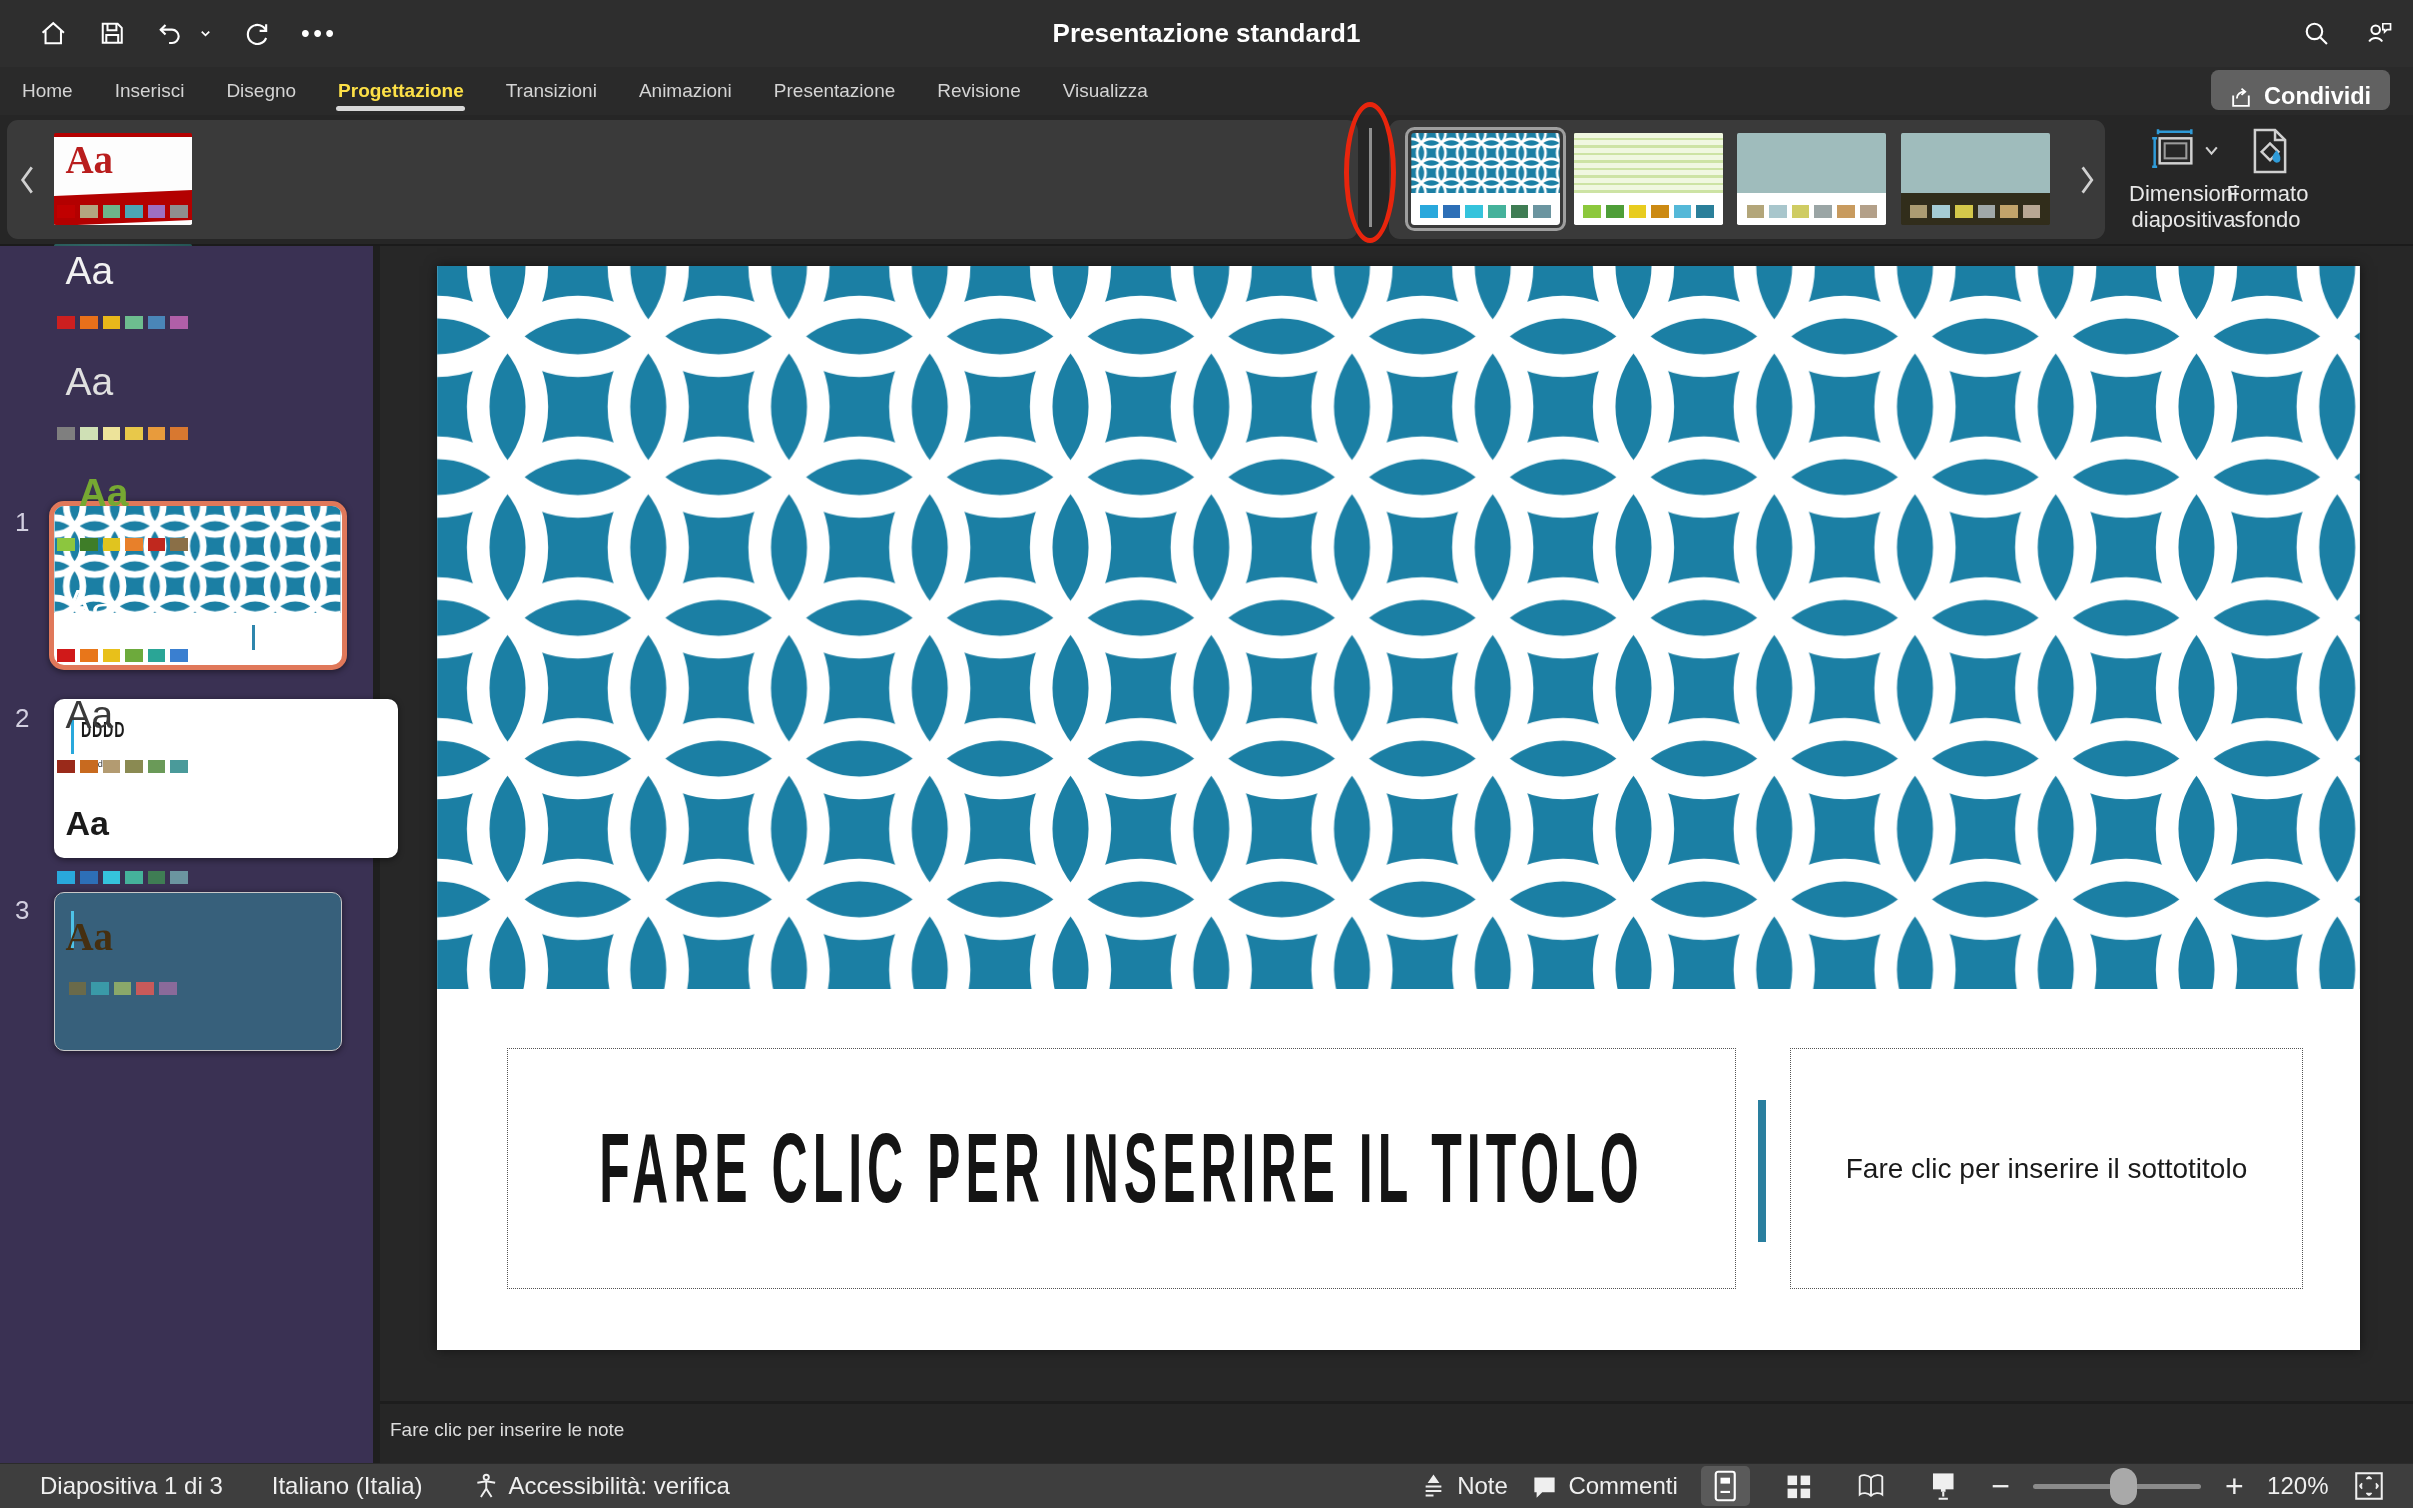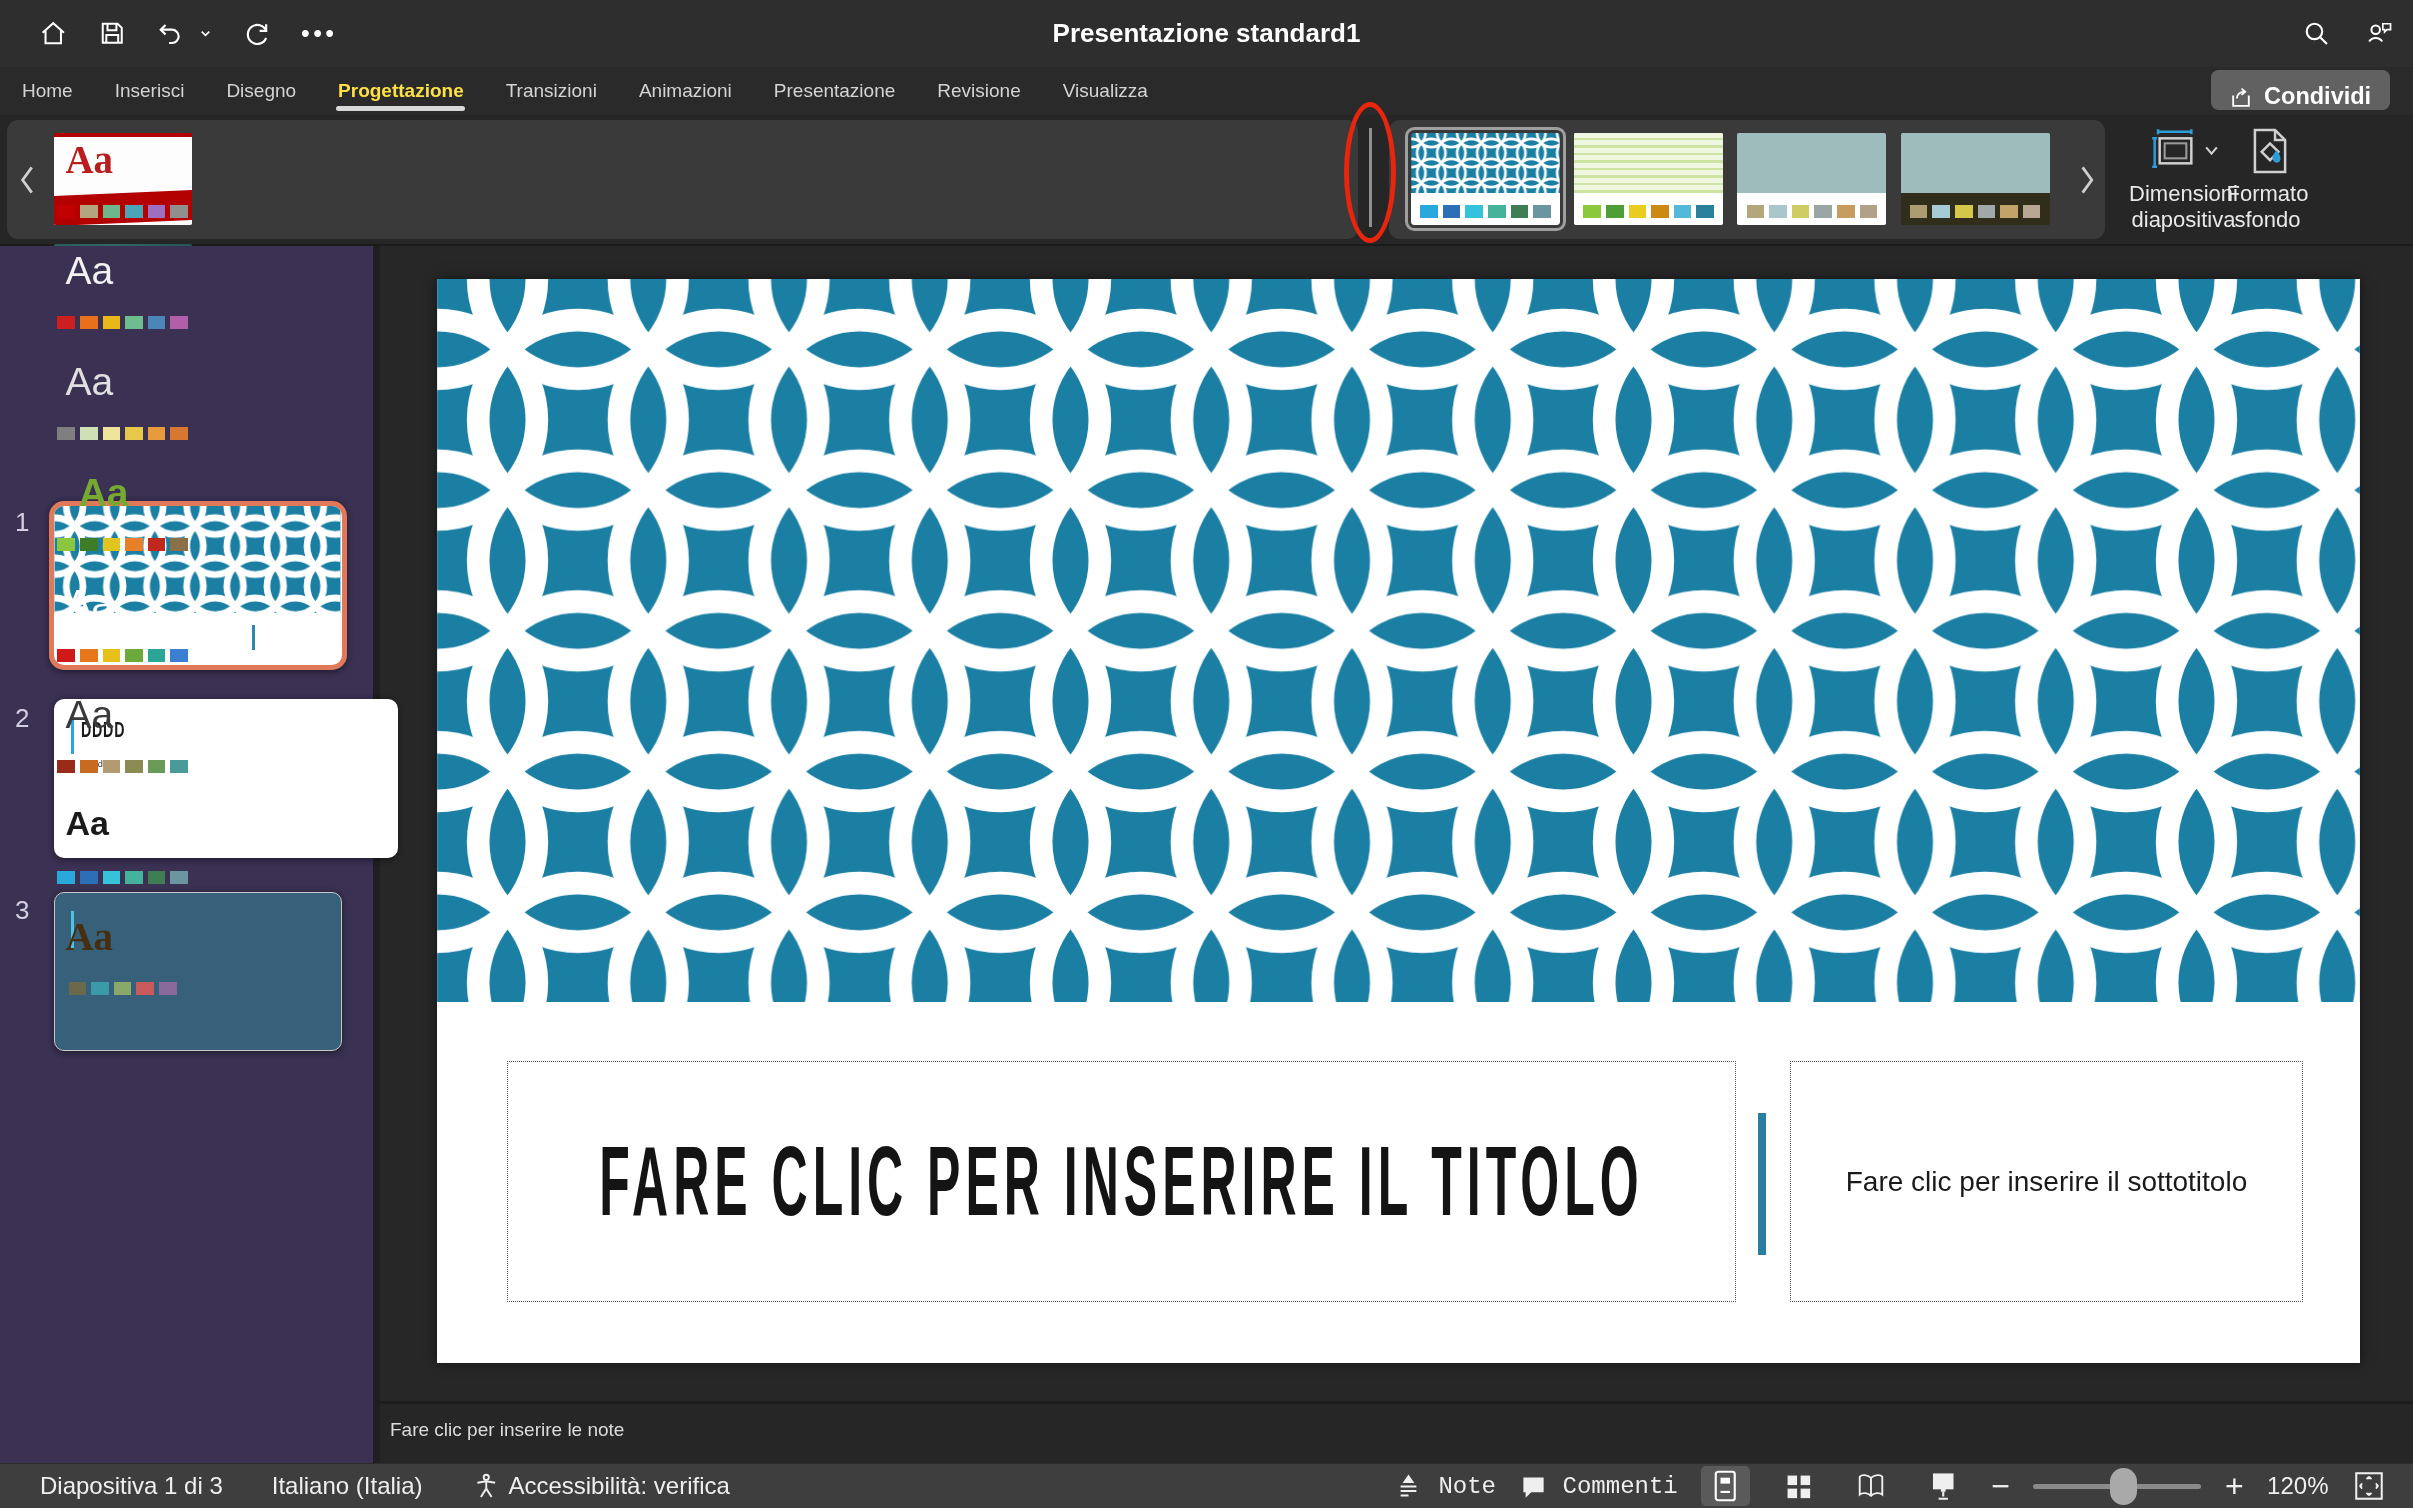--- a/index.html
+++ b/index.html
@@ -88,38 +88,38 @@
   #sthumb1 { left:49px; top:255px; width:298px; height:169px; border:5.9px solid #e0785a; border-radius:15px; }
   #sthumb2 { left:54px; top:453px; width:344px; height:159px; }
   #sthumb3 { left:54px; top:646px; width:288px; height:159px; background:#37607b; border:1.7px solid #c8c8c8; }
   #s1-cursor { position:absolute; left:198px; top:119px; width:2.5px; height:25px; background:#2e86ad; }
   #s2-bar { position:absolute; left:17px; top:18.4px; width:3.4px; height:37px; background:#29a8dc; }
   #s2-title { position:absolute; left:27px; top:18.4px; font-size:14.2px; font-weight:bold; color:#1a1a1a; letter-spacing:0.8px; transform:scaleY(1.55); transform-origin:top left; }
   #s2-body { position:absolute; left:28.5px; top:60px; font-size:9.2px; color:#333; }
   #s3-cursor { position:absolute; left:16px; top:18.4px; width:2.5px; height:37px; background:#4ec3e8; }
 
   
-  #slide { position:absolute; left:437px; top:279px; width:1923px; height:1084px; background:#ffffff; box-shadow:0 0 11.7px rgba(0,0,0,.5); }
+  #slide { position:absolute; left:437px; top:266px; width:1923px; height:1084px; background:#ffffff; box-shadow:0 0 11.7px rgba(0,0,0,.5); }
   #slide-pattern { position:absolute; left:0; top:0; }
   #title-ph { position:absolute; left:70px; top:782px; width:1229px; height:241px; border:1.7px dotted #555; display:flex; align-items:center; justify-content:center; cursor:text; }
   #title-ph .txt { font-size:50px; font-weight:bold; letter-spacing:5px; color:#141414; transform:scaleY(1.95); white-space:nowrap; }
   #divider-bar { position:absolute; left:1321px; top:834px; width:7.5px; height:142px; background:#2a7f9f; }
   #subtitle-ph { position:absolute; left:1353px; top:782px; width:513px; height:241px; border:1.7px dotted #555; display:flex; align-items:center; justify-content:center; cursor:text; }
   #subtitle-ph .txt { font-size:28px; color:#1a1a1a; }
 
   
   #notes { position:absolute; left:380px; top:1401px; width:2033px; height:62px; background:#262626; border-top:3.4px solid #1d1d1d; }
   #notes span { position:absolute; left:10px; top:15px; font-size:19px; color:#dcdcdc; }
 
   
   #statusbar { position:absolute; left:0; top:1463px; width:2413px; height:45px; background:#3e3e3e; border-top:1.7px solid #2b2b2b; display:flex; align-items:center; justify-content:space-between; font-size:24px; color:#efefef; }
   #status-left { display:flex; align-items:center; gap:49px; padding-left:40px; }
   #status-left .acc { display:flex; align-items:center; gap:8.4px; }
   #status-right { display:flex; align-items:center; gap:23.5px; padding-right:27px; }
-  .st-group { display:flex; align-items:center; gap:16px; cursor:pointer;font-family:Liberation Mono, monospace; }
+  .st-group { display:flex; align-items:center; gap:10px; cursor:pointer; }
   .view-btn { width:49px; height:40px; display:flex; align-items:center; justify-content:center; border-radius:5px; cursor:pointer; }
   .view-btn.active { background:#5a5a5a; }
   #zoom-minus,#zoom-plus { font-size:32px; color:#efefef; cursor:pointer; line-height:1; }
   #zoom-slider { position:relative; width:168px; height:37px; cursor:pointer; }
   #zoom-track { position:absolute; left:0; top:16px; width:168px; height:5.9px; background:#8a8a8a; border-radius:3.4px; }
   #zoom-handle { position:absolute; left:77px; top:0; width:27px; height:37px; background:#a9a9a9; border-radius:13.4px; }
   #zoom-pct { font-size:24px; }
 </style>
 </head>
 <body>

